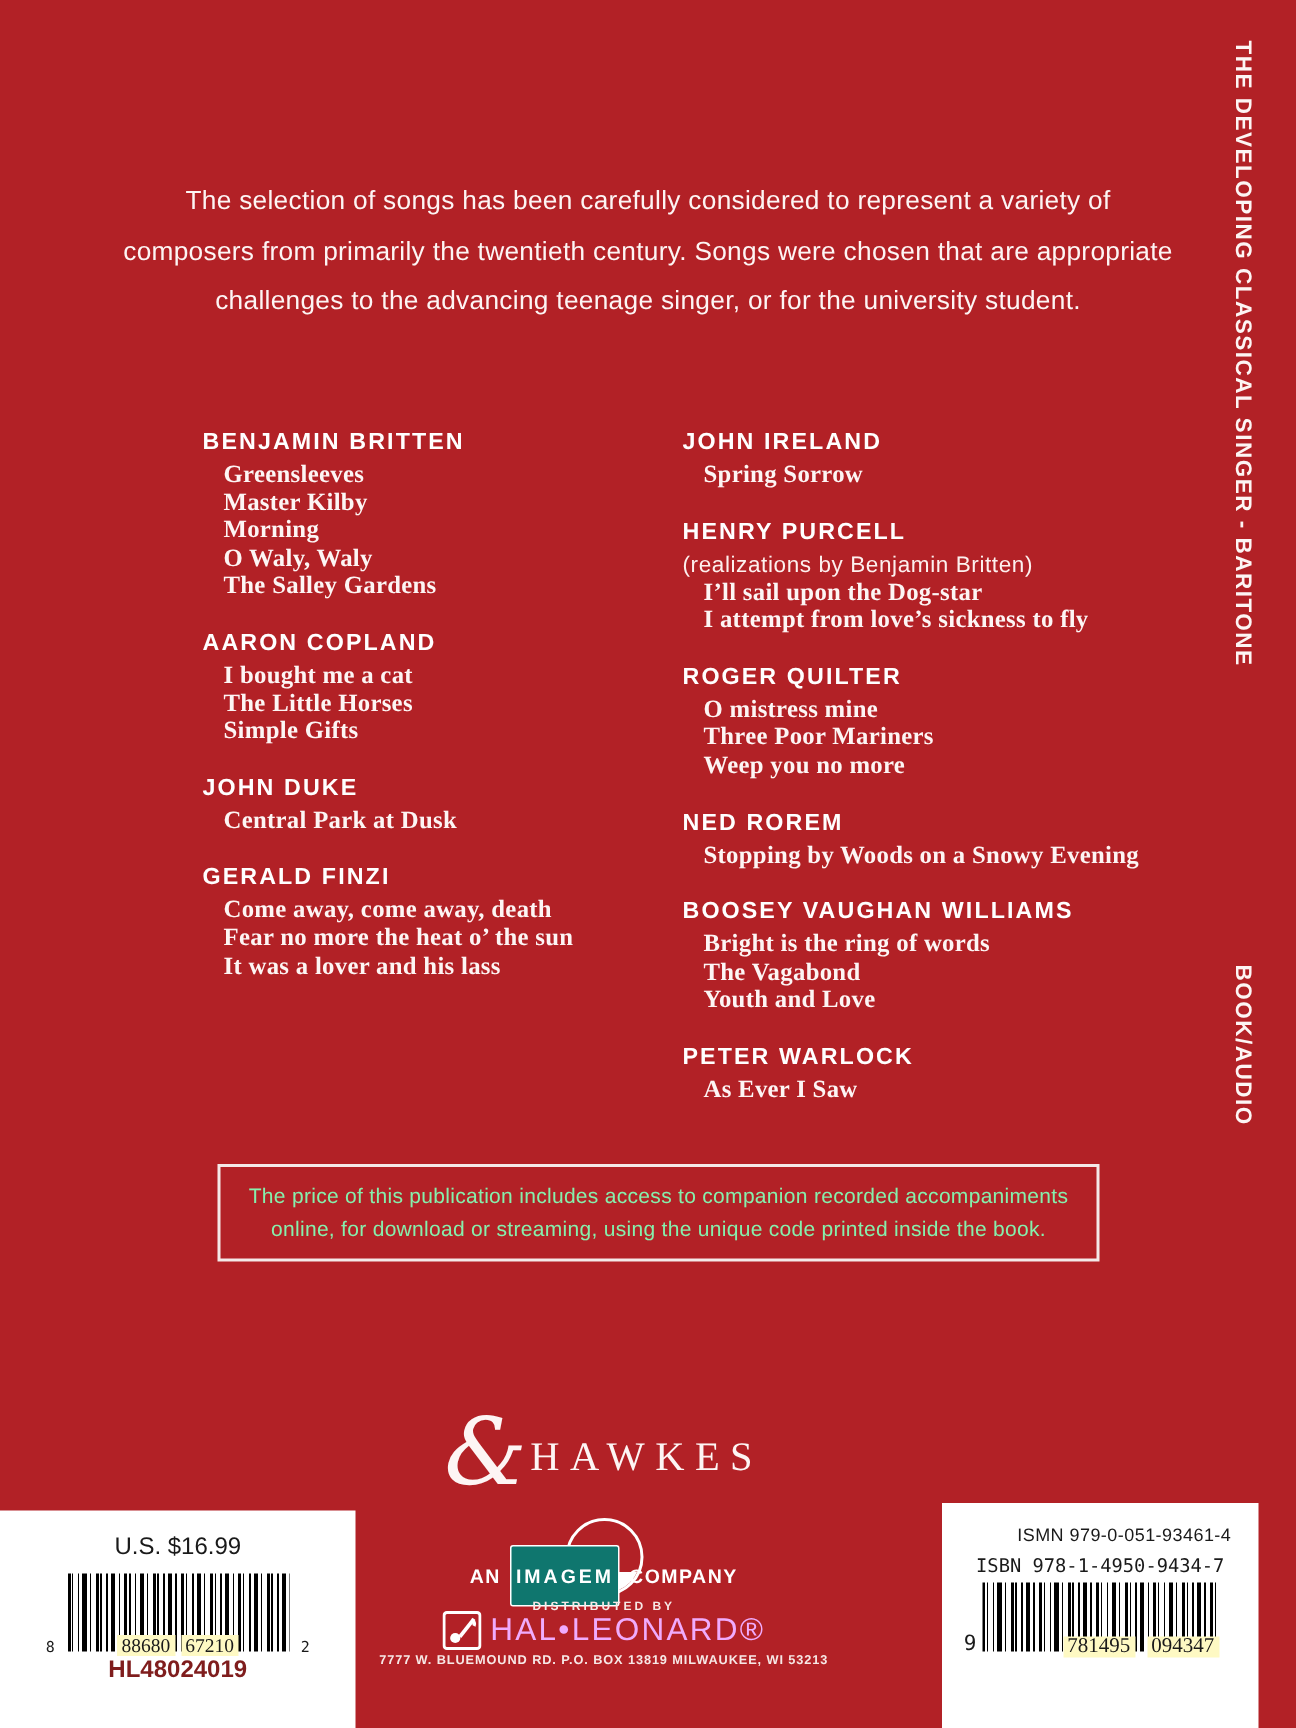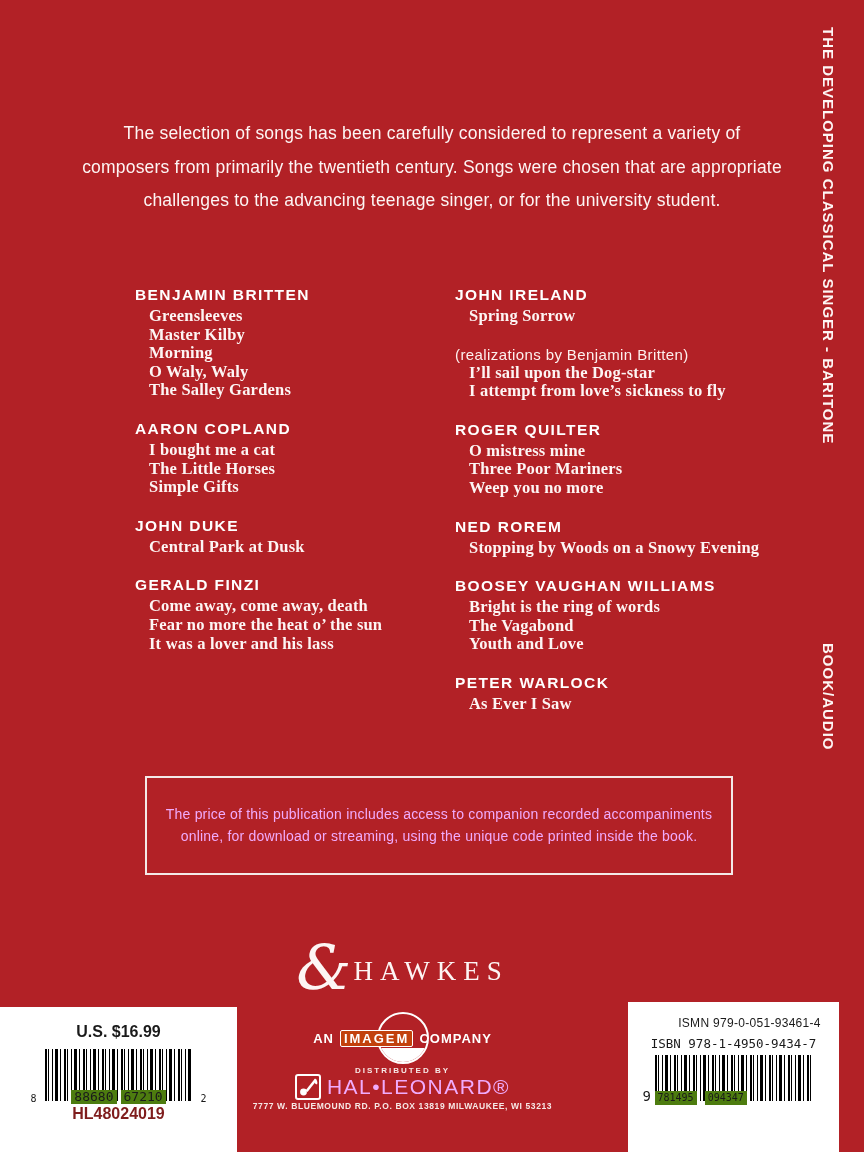--- a/index.html
+++ b/index.html
@@ -41,22 +41,22 @@
   .song-title{
     font-family:"Liberation Serif",serif;font-weight:700;
     font-size:16.5px;line-height:18.6px;letter-spacing:.2px;
     padding-left:14px;color:#fdf5f4;
   }
 
   
   .note-box{
     position:absolute;left:145px;top:776px;width:588px;
     border:2px solid #f4e9e8;box-sizing:border-box;
-    padding:26px 14px;text-align:center;
-    font-size:14px;line-height:21.5px;letter-spacing:.2px;color:#f0abfc;
+    padding:9px 14px;text-align:center;
+    font-size:14px;line-height:21.5px;letter-spacing:.2px;color:#86efac;
   }
 
   
   .bh-wordmark{
     position:absolute;top:948px;left:0;width:805px;
     display:flex;align-items:center;justify-content:center;
     font-family:"Liberation Serif",serif;color:#fdf5f4;
   }
   .bh-word{font-size:27px;letter-spacing:7px;line-height:27px;}
   .bh-amp{
@@ -72,21 +72,21 @@
   }
   .imagem-circle::after{
     content:"";position:absolute;left:0;right:0;bottom:0;height:14px;background:#fff;
   }
   .imagem-row{
     position:absolute;left:0;right:0;top:24px;
     display:flex;align-items:center;justify-content:center;gap:6px;
     font-weight:700;font-size:13px;letter-spacing:1px;color:#fff;
   }
   .imagem-name{
-    background:#c2410c;padding:0 3px;letter-spacing:2px;
+    background:#0f766e;padding:12px 3px;letter-spacing:2px;
     border:1px solid #fff;border-radius:2px;
   }
 
   .distributed{
     position:absolute;top:1066px;left:0;width:805px;text-align:center;
     font-size:8px;font-weight:700;letter-spacing:2px;color:#f7e8e6;
   }
   .hal-row{
     position:absolute;top:1074px;left:0;width:805px;
     display:flex;align-items:center;justify-content:center;gap:6px;
@@ -99,21 +99,21 @@
     position:absolute;top:1101px;left:0;width:805px;text-align:center;
     font-size:8.5px;font-weight:700;letter-spacing:.6px;color:#f7e8e6;
   }
 
   
   .white-box{position:absolute;background:#fff;color:#111;}
   .price-box{left:0;top:1007px;width:237px;height:145px;}
   .isbn-box{left:628px;top:1002px;width:211px;height:150px;}
 
   .price-label{
-    margin-top:16px;text-align:center;font-weight:700;font-size:16px;color:#1a1a1a;
+    margin-top:16px;text-align:center;font-weight:400;font-size:16px;color:#1a1a1a;
   }
   .hl-number{
     margin-top:4px;text-align:center;font-weight:700;font-size:16px;color:#7f1d1d;
   }
 
   .barcode{position:relative;}
   .bars{
     background:repeating-linear-gradient(90deg,
       #000 0px,#000 2px,#fff 2px,#fff 3px,
       #000 3px,#000 4px,#fff 4px,#fff 7px,
@@ -121,39 +121,39 @@
       #000 10px,#000 13px,#fff 13px,#fff 15px,
       #000 15px,#000 16px,#fff 16px,#fff 19px);
   }
   .upc{width:180px;margin:8px auto 0;}
   .upc .bars{height:52px;margin:0 16px;}
   .upc .digits{
     position:absolute;left:16px;right:16px;bottom:-3px;
     display:flex;justify-content:center;gap:4px;
     font-family:"DejaVu Sans Mono",monospace;font-size:13px;color:#1a1a1a;
   }
-  .digit-grp{background:#4d7c0f;padding:0 3px;line-height:14px;}
+  .digit-grp{background:#fef9c3;padding:0 3px;line-height:14px;font-family:Liberation Serif, serif;}
   .edge-digit{
     position:absolute;bottom:-3px;font-family:"DejaVu Sans Mono",monospace;
     font-size:10px;color:#1a1a1a;
   }
   .edge-left{left:2px;}
   .edge-right{right:2px;}
 
   .ismn-line{margin-top:14px;text-align:center;font-size:12px;letter-spacing:.3px;color:#1a1a1a;padding-left:32px;}
   .isbn-line{
     margin-top:6px;text-align:center;
     font-family:"DejaVu Sans Mono",monospace;font-size:12.5px;color:#1a1a1a;
   }
   .ean{width:186px;margin:4px auto 0;}
   .ean .bars{height:46px;margin:0 14px;}
   .ean .digits{
     position:absolute;left:14px;right:14px;bottom:-4px;
-    display:flex;justify-content:flex-start;gap:8px;
-    font-family:"DejaVu Sans Mono",monospace;font-size:10px;color:#1a1a1a;
+    display:flex;justify-content:flex-end;gap:8px;
+    font-family:"DejaVu Sans Mono",monospace;font-size:14px;color:#1a1a1a;
   }
   .ean .edge-digit{font-size:14px;}
 </style>
 </head>
 <body>
 
 <div class="cover">
 
   <div class="spine-text spine-title">THE DEVELOPING CLASSICAL SINGER - BARITONE</div>
   <div class="spine-text spine-format">BOOK/AUDIO</div>
@@ -185,20 +185,21 @@
         <div class="song-title">Fear no more the heat o’ the sun</div>
         <div class="song-title">It was a lover and his lass</div>
       </div>
     </div>
   <div class="songs-col col-right">
       <div class="song-group">
         <div class="composer-name">JOHN IRELAND</div>
         <div class="song-title">Spring Sorrow</div>
       </div>
       <div class="song-group">
+        <div class="composer-name">HENRY PURCELL</div>
         <div class="composer-subtitle">(realizations by Benjamin Britten)</div>
         <div class="song-title">I’ll sail upon the Dog-star</div>
         <div class="song-title">I attempt from love’s sickness to fly</div>
       </div>
       <div class="song-group">
         <div class="composer-name">ROGER QUILTER</div>
         <div class="song-title">O mistress mine</div>
         <div class="song-title">Three Poor Mariners</div>
         <div class="song-title">Weep you no more</div>
       </div>

